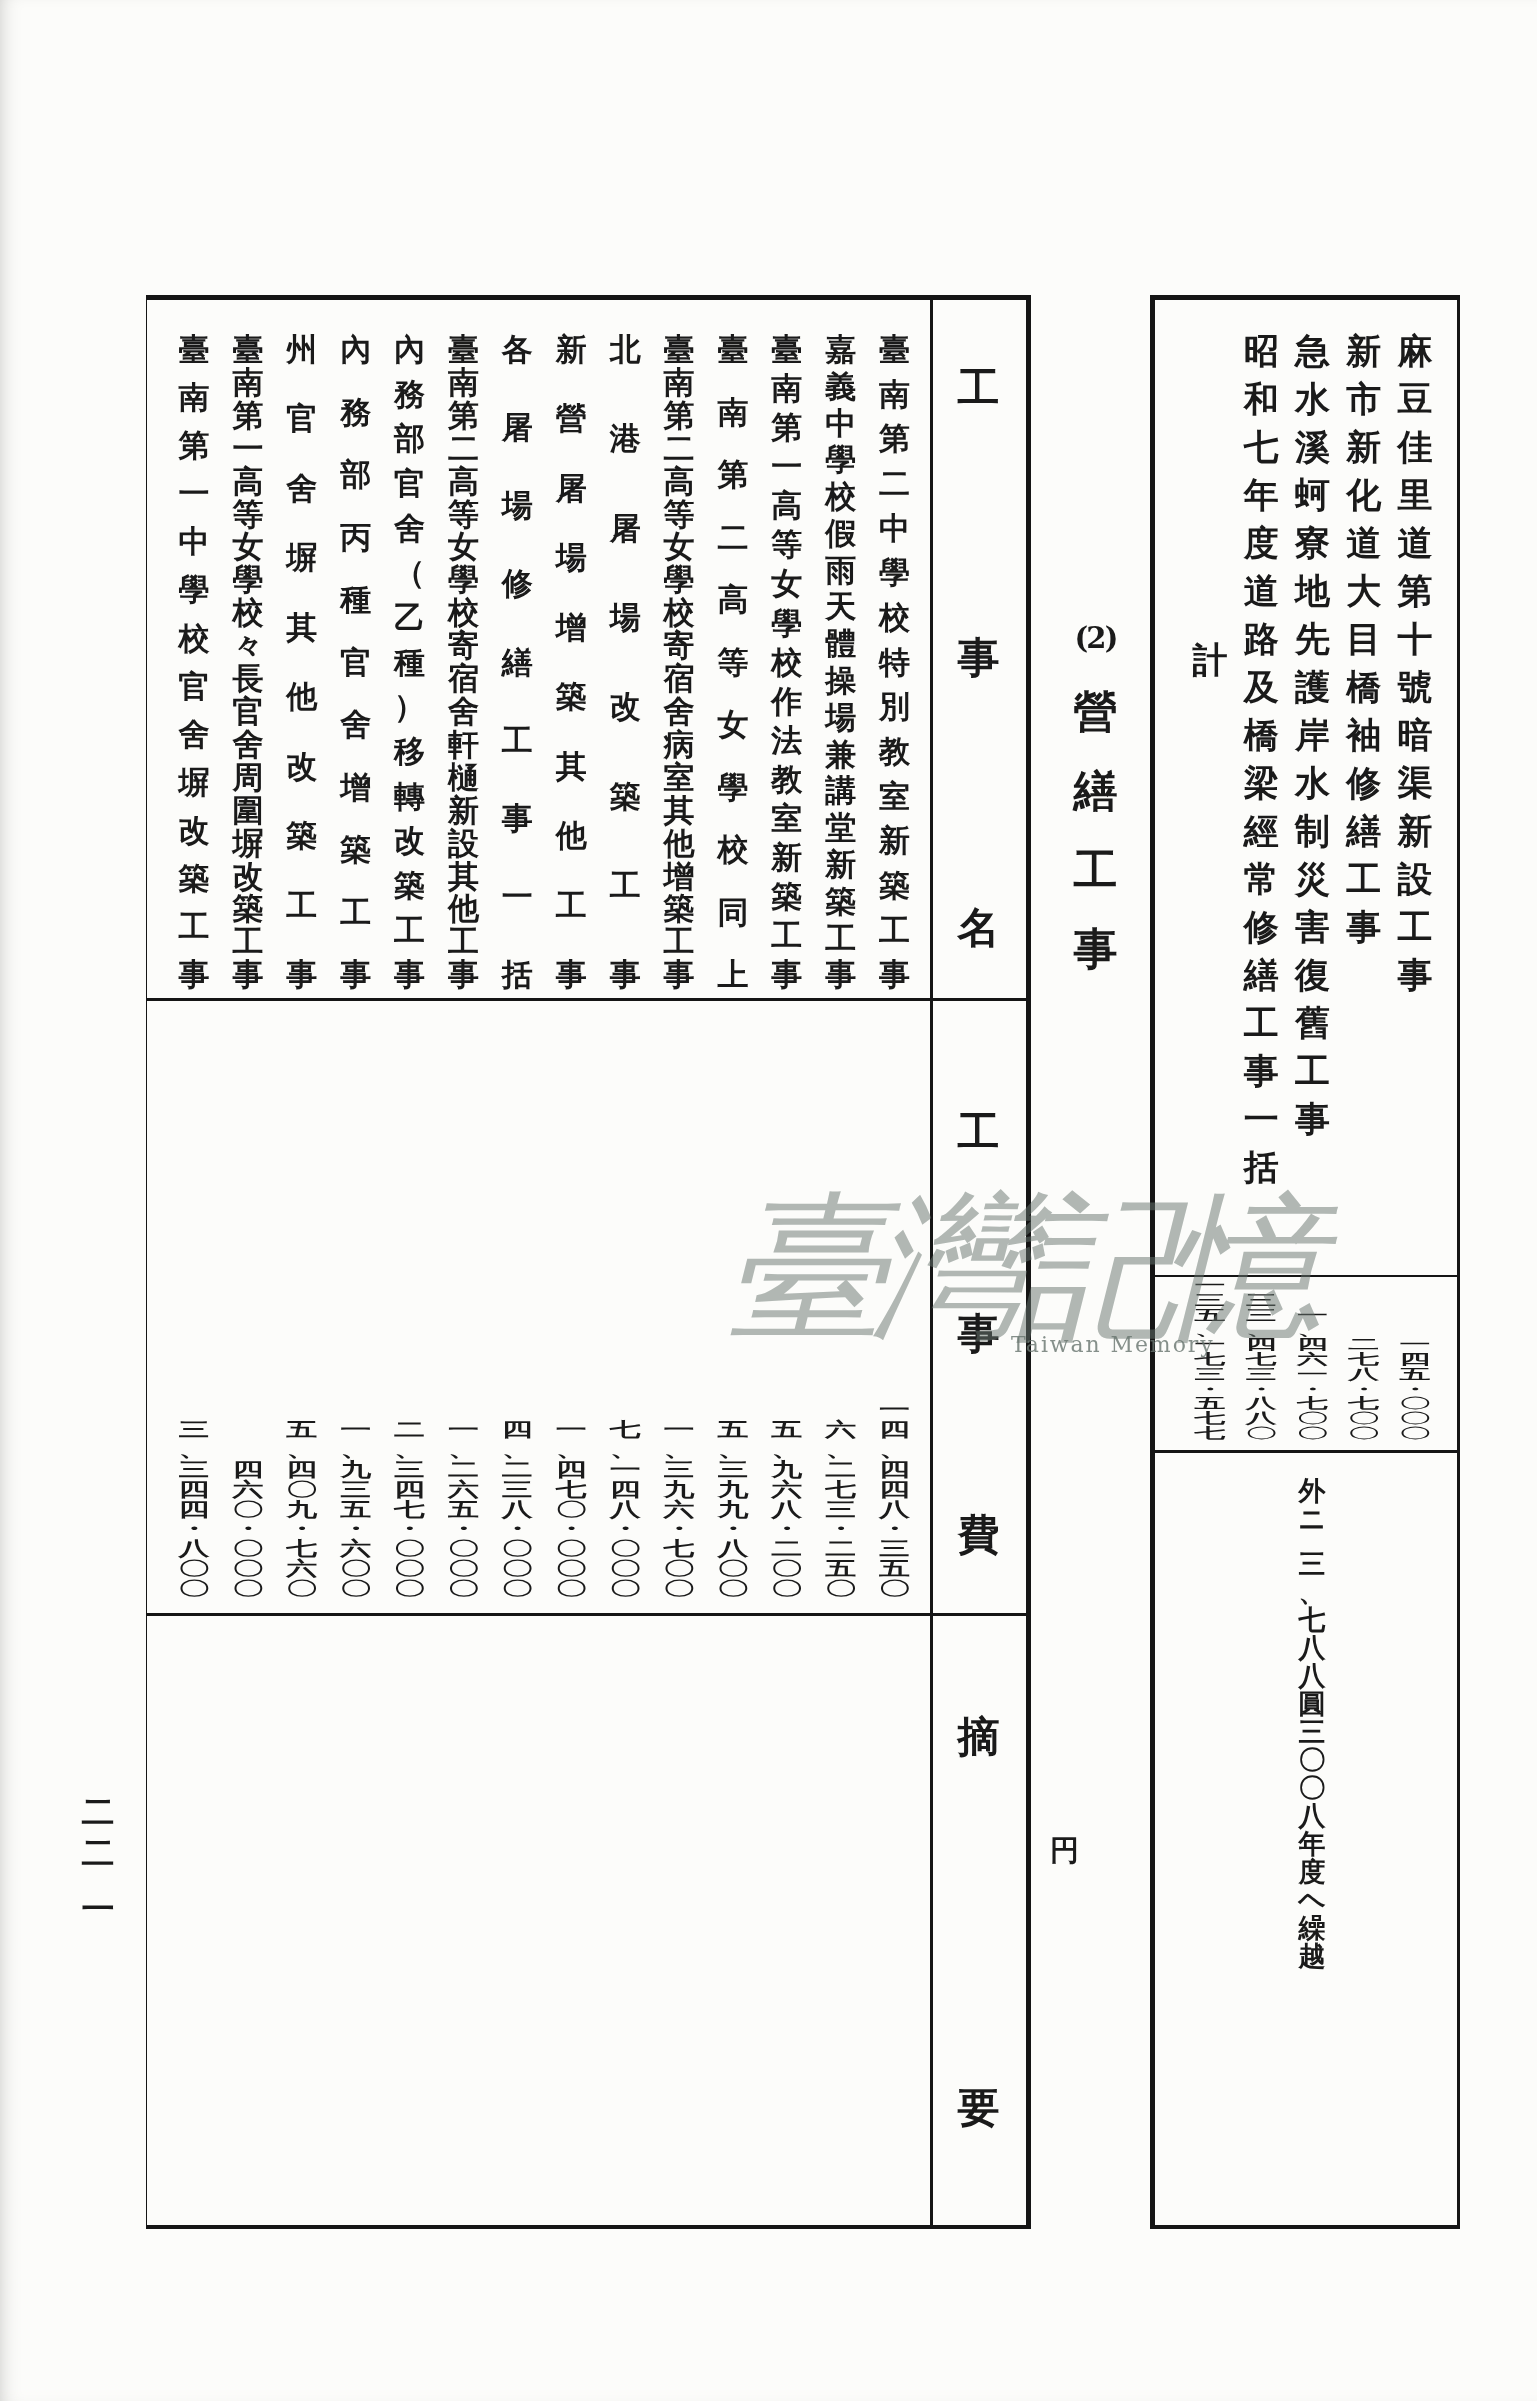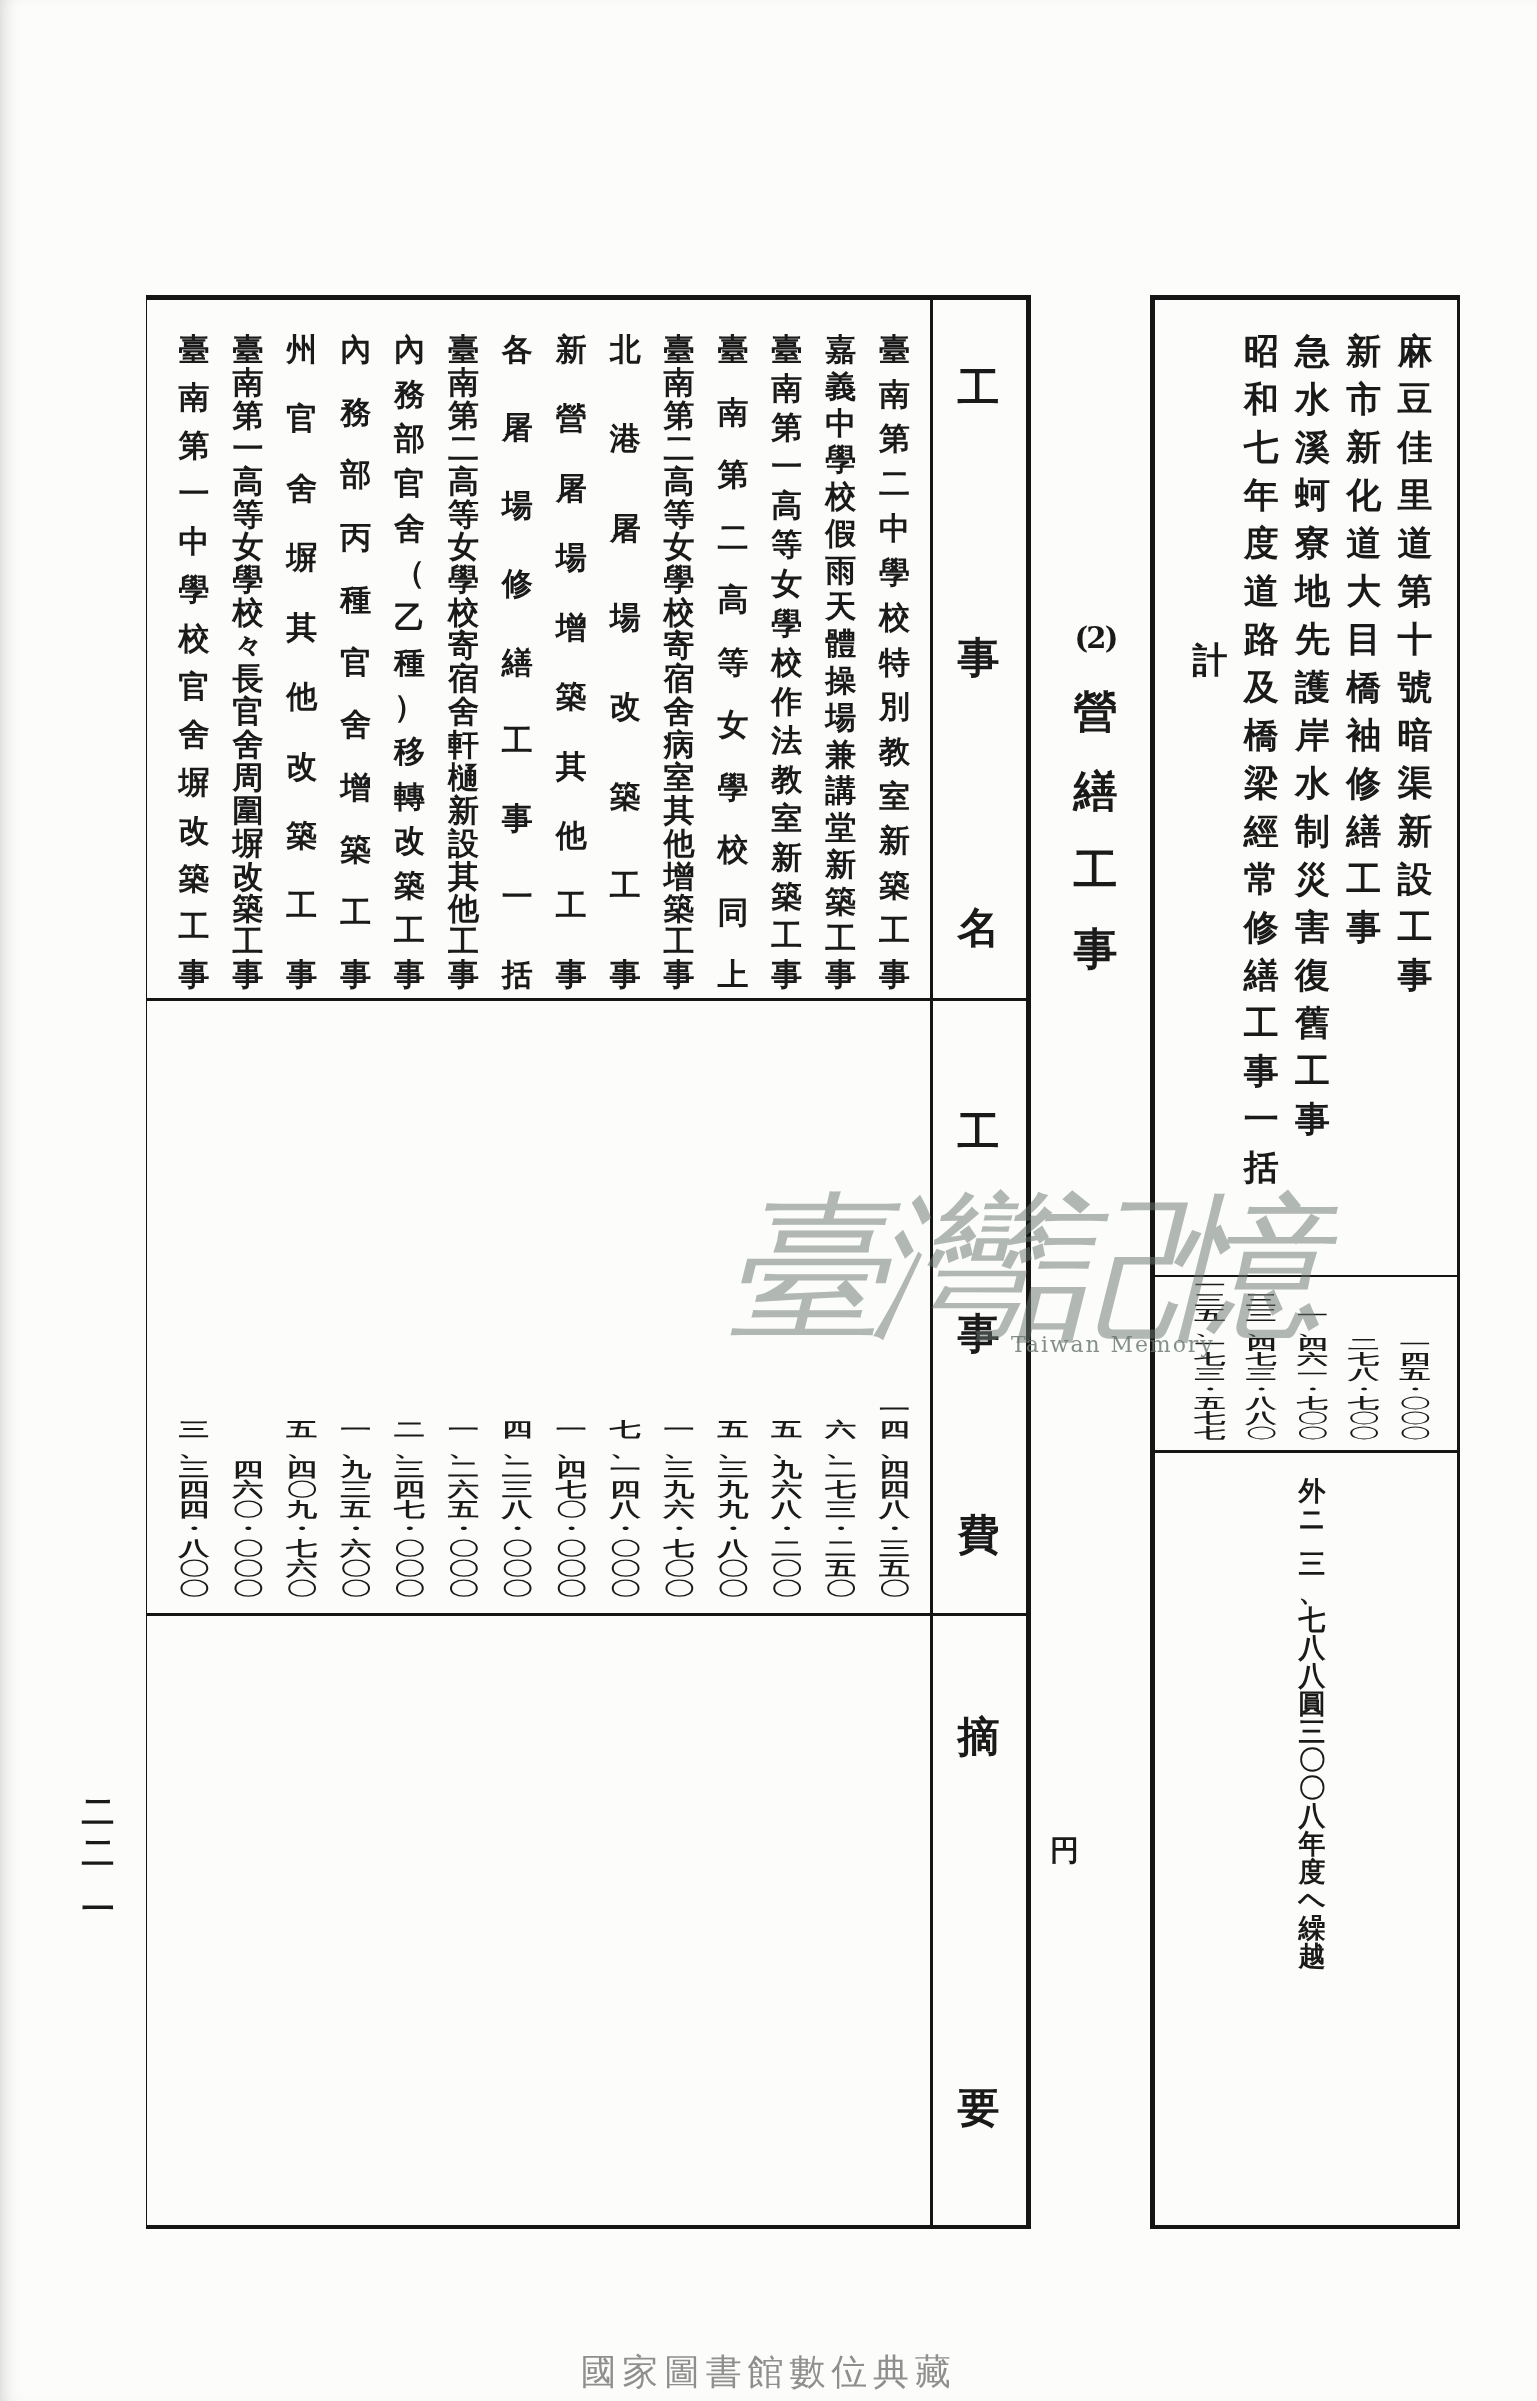--- a/index.html
+++ b/index.html
@@ -674,16 +674,15 @@
 
   <div id="wm">臺灣記憶</div>
   <div id="wm-sub">Taiwan Memory</div>
 
   <div id="pn">
       <span>二</span>
       <span>二</span>
       <span>一</span>
     </div>
 
-  <div id="ft">國家圖書館數位典藏</div>
 
 </div>
 
 
 </body></html>

